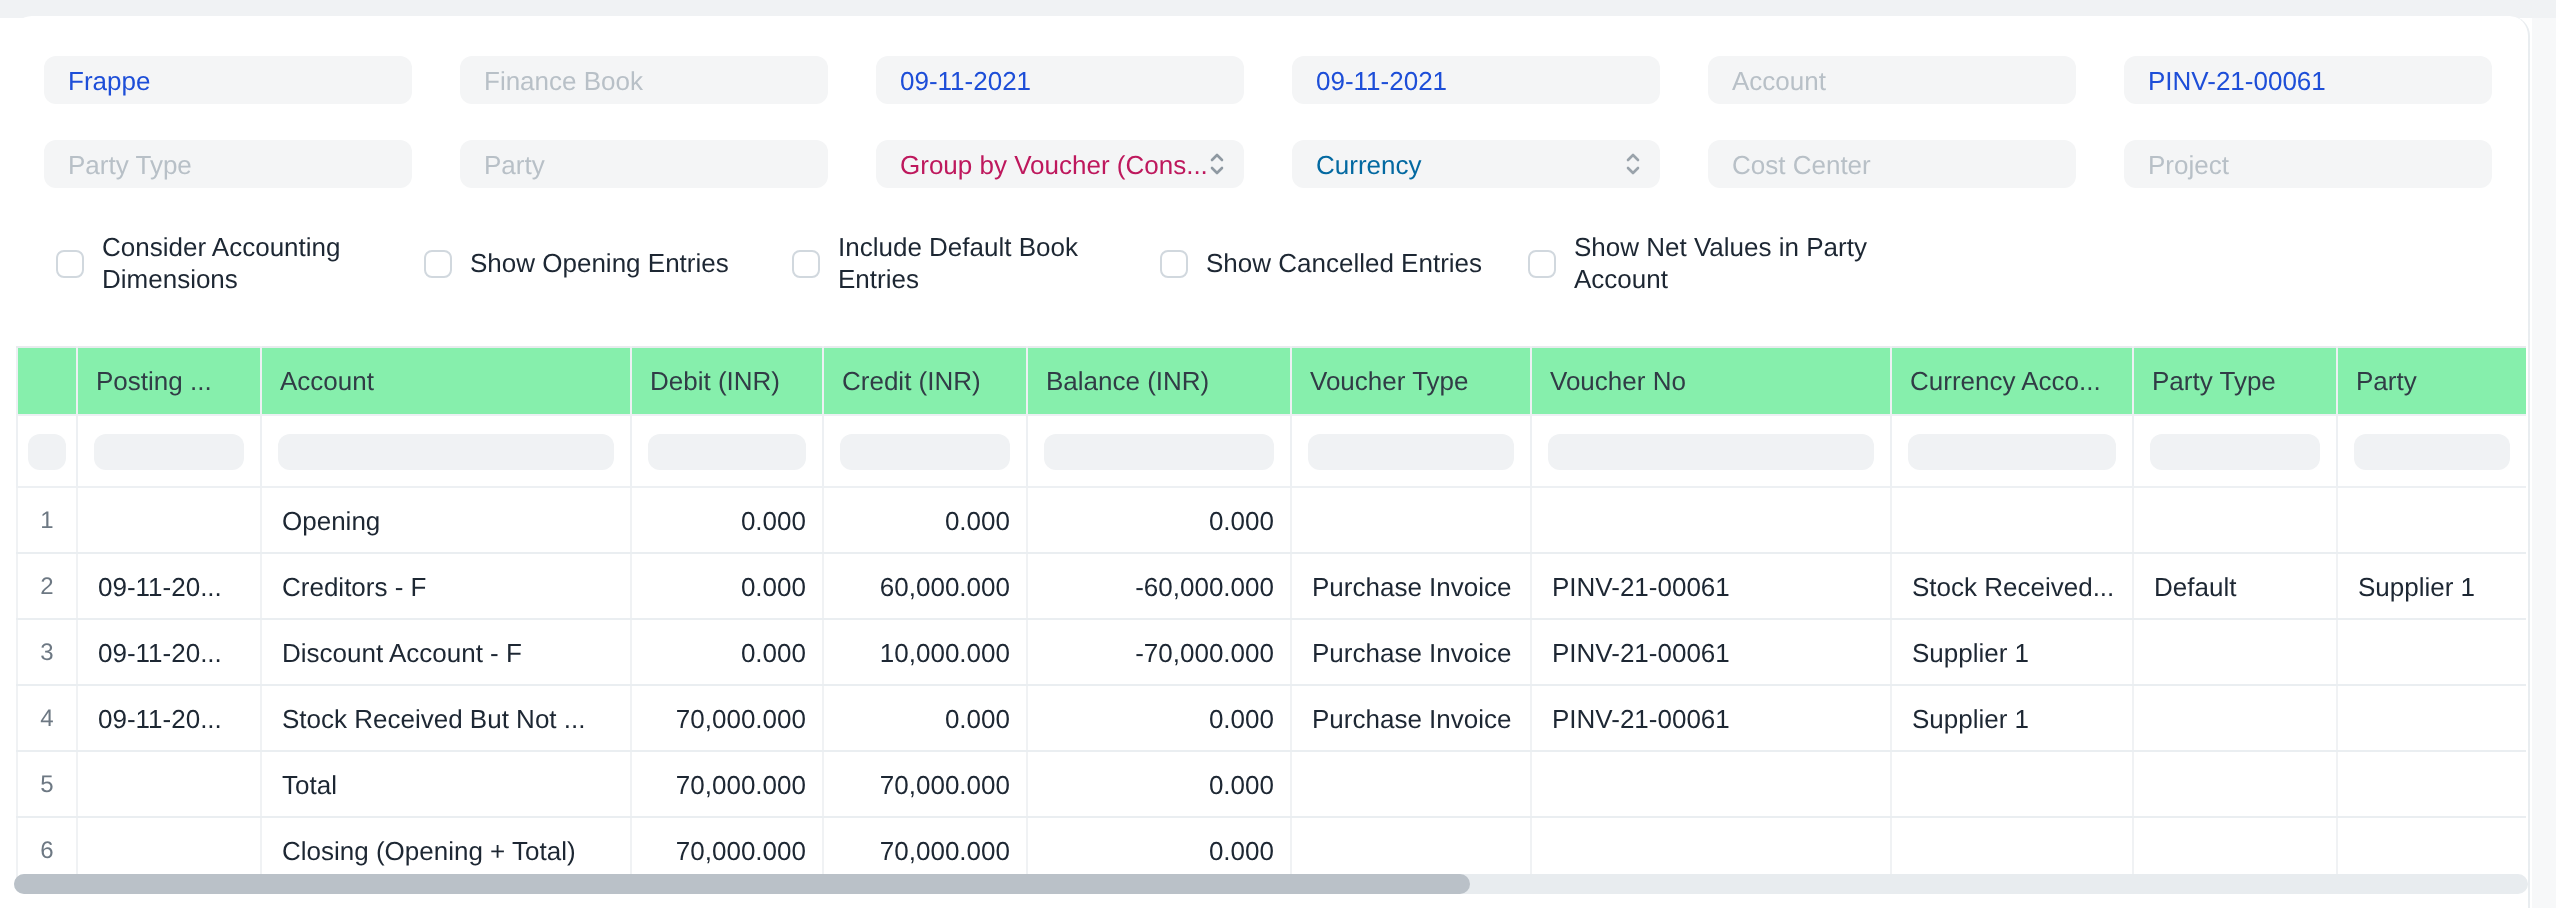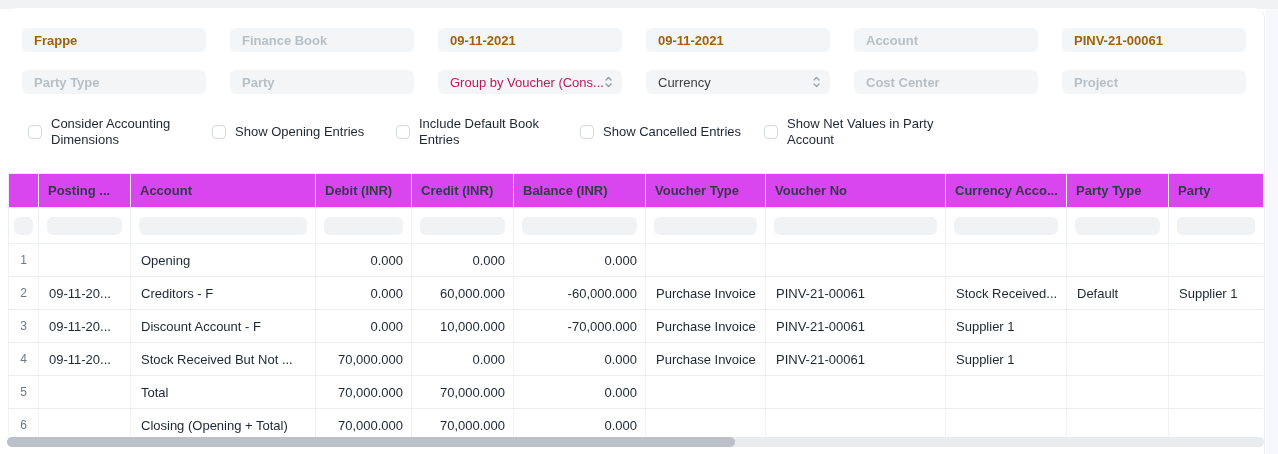--- a/index.html
+++ b/index.html
@@ -7,43 +7,43 @@
     font-family:"Liberation Sans","DejaVu Sans",sans-serif; }
   .topstrip { position:absolute; top:0; left:0; width:1278px; height:9px; background:#f0f2f4; }
   .rightstrip { position:absolute; top:9px; right:0; width:12px; height:445px; background:#f7f8f9; }
   .card { position:absolute; top:8px; left:6px; width:1259px; height:446px; background:#ffffff;
     border-radius:10px 10px 0 0; border-right:1px solid #e9edf0; }
 
   
   .filter-grid { display:grid; grid-template-columns:repeat(6,184px); column-gap:24px;
     padding:20px 0 0 16px; row-gap:18px; }
   .f-input { width:184px; height:24px; background:#f4f5f6; border:none; border-radius:6px;
-    padding:0 12px; font-size:13px; color:#a16207; outline:none;
-    font-family:"Liberation Sans","DejaVu Sans",sans-serif;font-weight:bold; }
+    padding:0 12px; font-size:13px; color:#1d4ed8; outline:none;
+    font-family:"Liberation Sans","DejaVu Sans",sans-serif; }
   .f-input::placeholder { color:#b8c0c7; opacity:1; }
   .select-field { position:relative; width:184px; height:24px; background:#f4f5f6; border-radius:6px;
     display:flex; align-items:center; padding:0 26px 0 12px; font-size:13px; color:#be185d;
     white-space:nowrap; overflow:hidden; }
-  .select-field.placeholder { color:#404040; }
+  .select-field.placeholder { color:#0369a1; }
   .select-field .chev { position:absolute; right:9px; top:5px; }
 
   
   .checkbox-grid { display:grid; grid-template-columns:repeat(6,184px); 
     padding:22px 0 0 22px; }
   .cb-item { display:flex; align-items:center; gap:9px; font-size:13px; color:#1d2733;
     line-height:16px; max-width:178px; }
   .cb { width:14px; height:14px; flex:0 0 14px; background:#ffffff; border:1px solid #d1d8de;
     border-radius:4px; }
 
   
   .dt { margin:25px 0 0 2px; border-collapse:collapse; table-layout:fixed; width:1254px;
     border-right:hidden; }
   .dt th, .dt td { white-space:nowrap; overflow:hidden; }
   .dt thead th { height:34px; border:1px solid #edf0f3; border-top:1px solid #e8ebee;
-    font-weight:700; font-size:13px; color:#313c46; text-align:left; padding:0 9px; background:#d946ef; }
+    font-weight:400; font-size:13px; color:#313c46; text-align:left; padding:0 9px; background:#86efac; }
   .dt thead th.num { text-align:left; padding-right:17px; }
   .dt tr.pills td { height:36px; border:1px solid #edf0f3; padding:0; }
   .pill { height:18px; border-radius:6px; background:#f0f2f4; margin:0 8px; }
   .pill.small { margin:0 5px; }
   .dt tbody td { height:33px; border:1px solid #f0f2f4; border-bottom:1px solid #eaeef1;
     font-size:13px; color:#1d2733; padding:0 10px; background:#fff; }
   .dt tbody td.num { text-align:right; padding-right:8px; }
   .dt tbody td.idx { color:#6d7883; font-size:12px; text-align:center; padding:0; }
 
   

